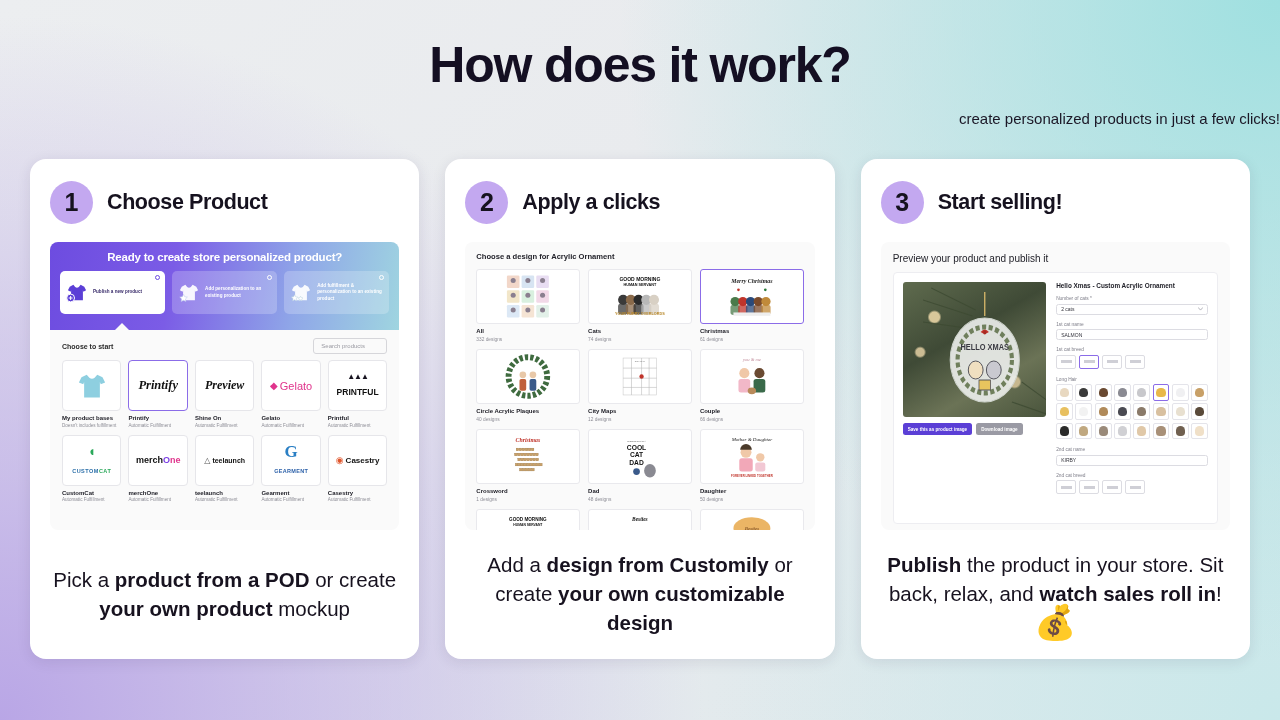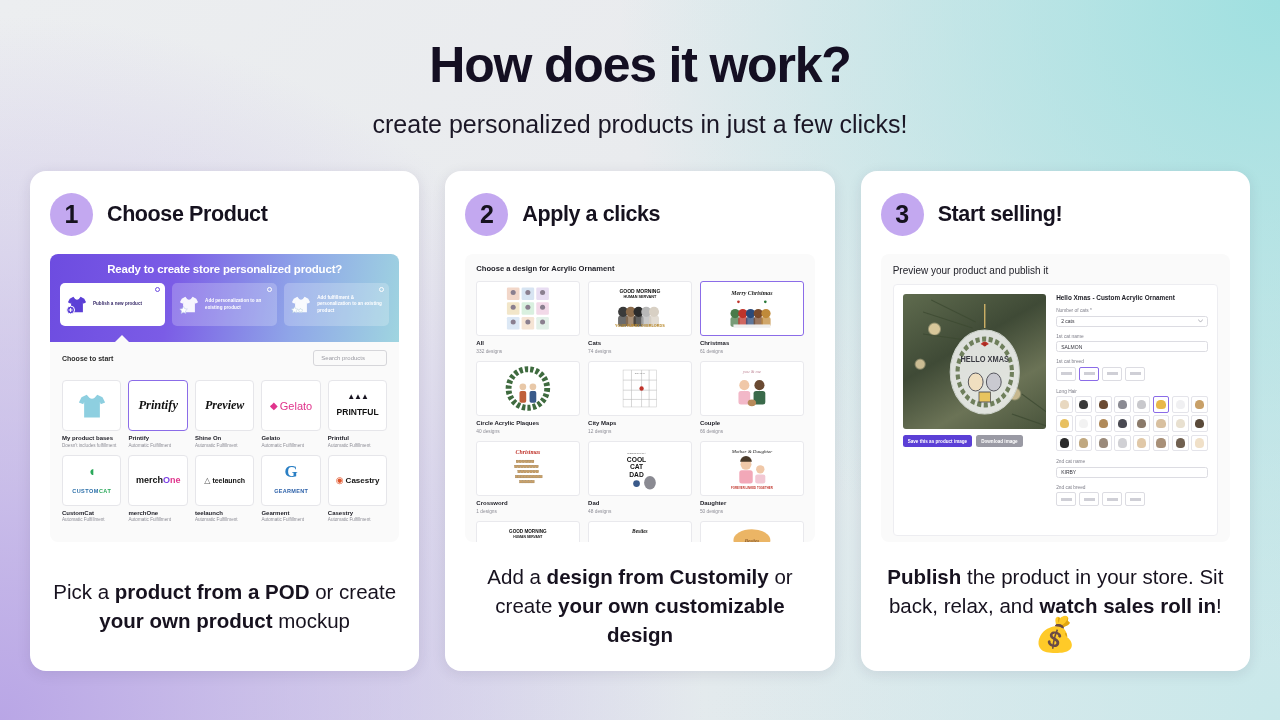--- a/index.html
+++ b/index.html
@@ -18,22 +18,22 @@
   
   .page-title {
     text-align: center;
     font-size: 50px;
     font-weight: 700;
     letter-spacing: -1.2px;
     padding-top: 36px;
     color: #140f22;
   }
   .page-sub {
-    text-align: center;
-    font-size: 25px;
+    text-align: right;
+    font-size: 15px;
     font-weight: 400;
     margin-top: 16px;
     color: #1b1726;
   }
 
   
   .cards {
     display: flex;
     gap: 26px;
     padding: 0 30px;
@@ -121,21 +121,21 @@
     display:flex; align-items:center; justify-content:space-between;
     padding:8px 12px 6px;
   }
   .s1-bar .t { font-size:7px; font-weight:700; color:#2b2b2b; }
   .s1-search {
     border:.8px solid #d6d6da; border-radius:3px;
     font-size:6px; color:#9a9aa2; padding:4px 7px; width:74px;
   }
   .s1-grid {
     display:grid; grid-template-columns:repeat(5,1fr);
-    gap:7px; padding:0 12px;margin-top:8px;
+    gap:7px; padding:0 12px;
   }
   .s1-cell { }
   .s1-logo {
     height:51px; background:#fff; border:.8px solid #e6e6ea; border-radius:4px;
     display:flex; align-items:center; justify-content:center; overflow:hidden;
   }
   .s1-cell.sel .s1-logo { border:1.4px solid #8b6ce8; }
   .s1-name { font-size:6px; font-weight:700; color:#22222a; margin-top:4px; }
   .s1-sub  { font-size:4.6px; color:#8d8d96; margin-top:1.5px; }
 

